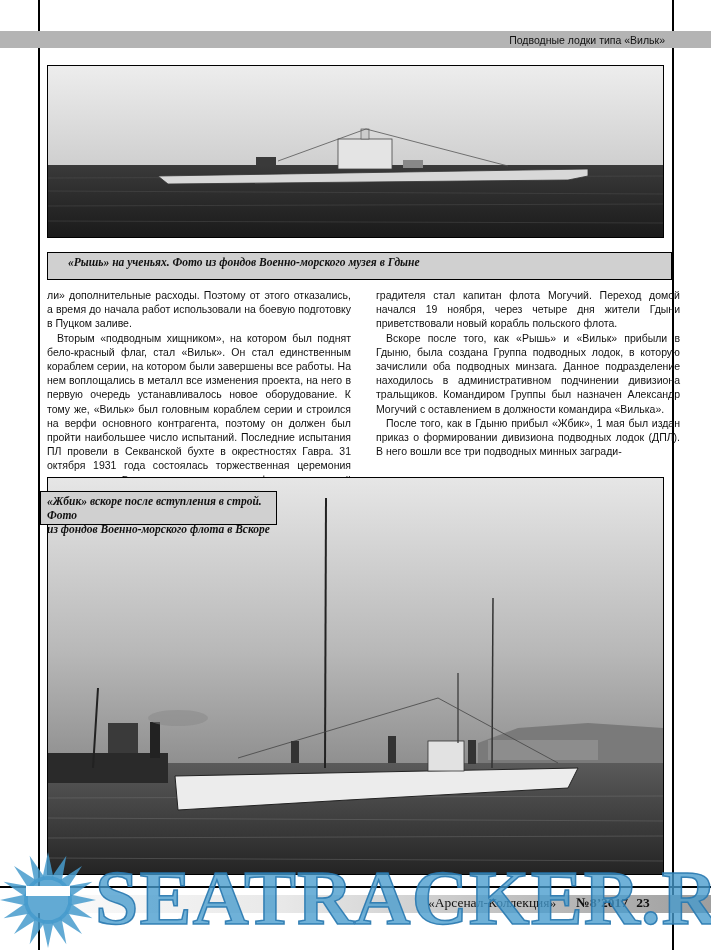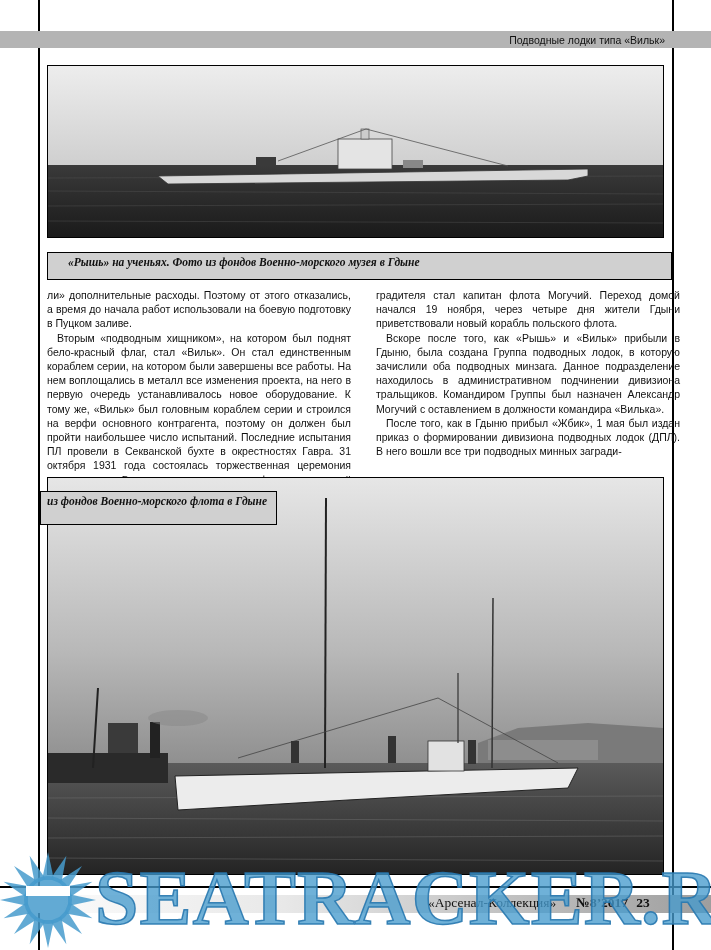--- a/index.html
+++ b/index.html
@@ -153,21 +153,22 @@
       <line x1="410" y1="195" x2="410" y2="265" stroke="#333" stroke-width="1.2"></line>
       <line x1="190" y1="280" x2="390" y2="220" stroke="#444" stroke-width="0.8"></line>
       <line x1="390" y1="220" x2="510" y2="285" stroke="#444" stroke-width="0.8"></line>
       <rect x="243" y="263" width="8" height="22" fill="#333"></rect>
       <rect x="340" y="258" width="8" height="27" fill="#333"></rect>
       <rect x="420" y="262" width="8" height="24" fill="#333"></rect>
     </g>
   </svg>
 </div>
 <div class="caption-bottom">
-  <div>из фондов  Военно-морского флота  в Гдыне</div>
+  <div>«Жбик» вскоре после вступления в строй. Фото</div>
+  <div>из фондов  Военно-морского флота  в Вскоре</div>
 </div>
 
 <div class="footer-band"></div>
 <div class="footer-text">
   <span>«Арсенал-Коллекция»</span><span class="issue">№8’2017</span><span class="page">23</span>
 </div>
 
 <svg class="watermark" viewBox="0 0 711 100">
   <g transform="translate(48,52)" fill="rgba(70,155,205,0.85)">
     <polygon id="ray" points="0,-48 6,-20 -6,-20"></polygon>

